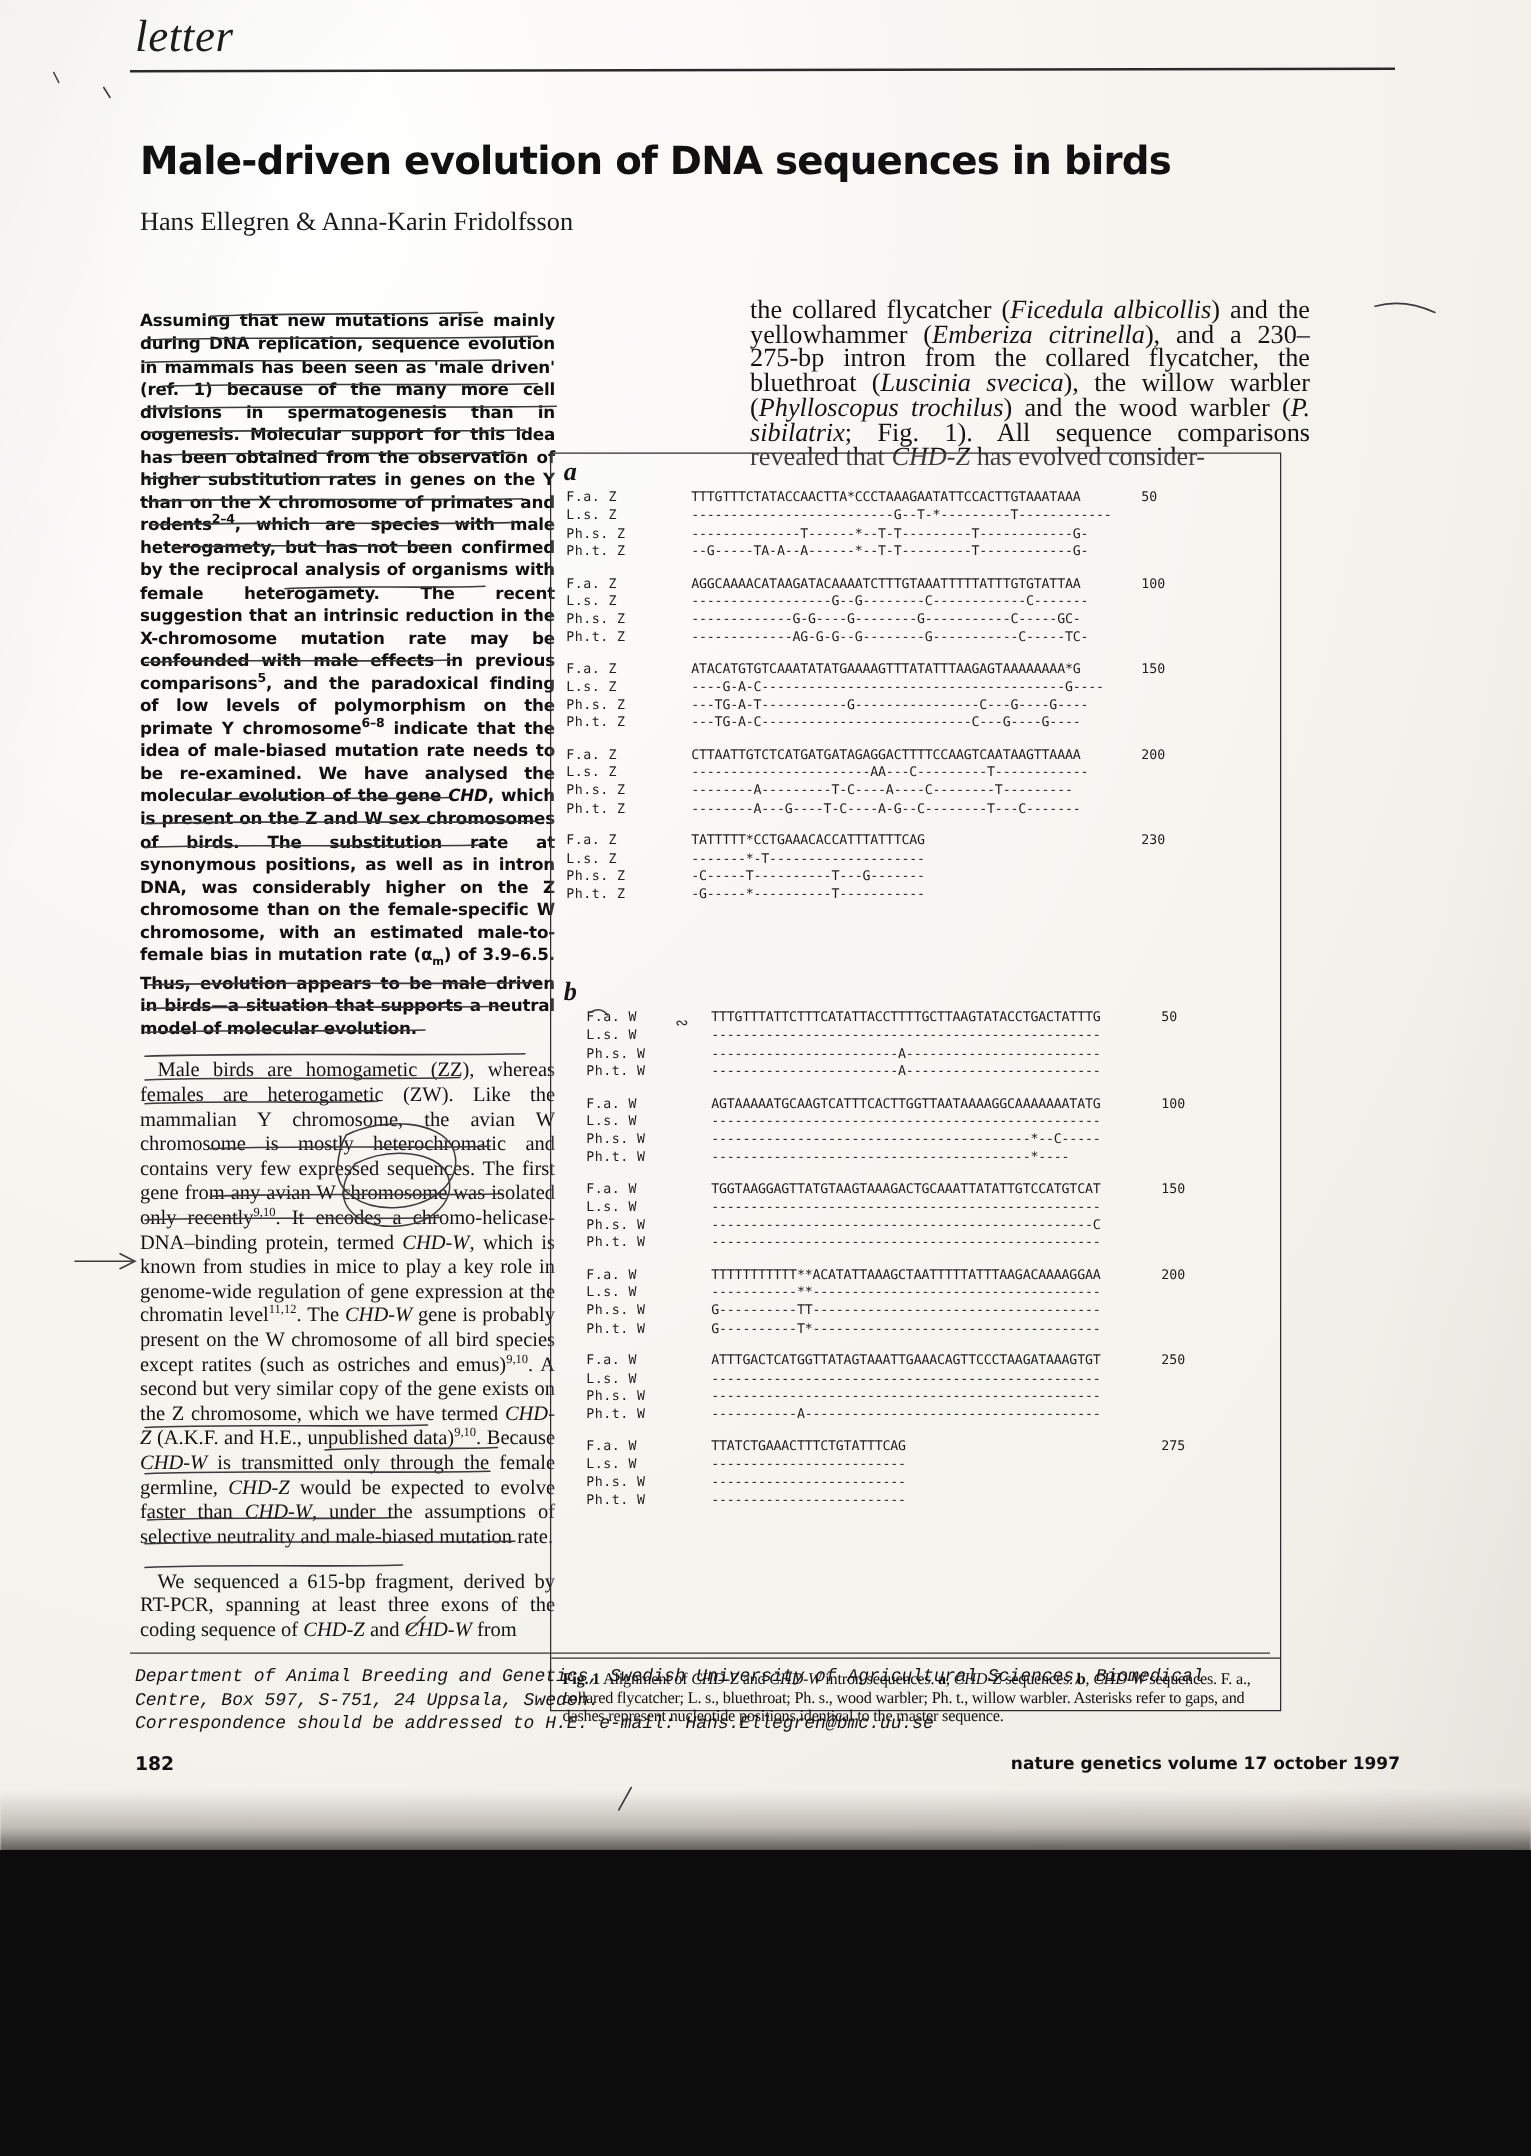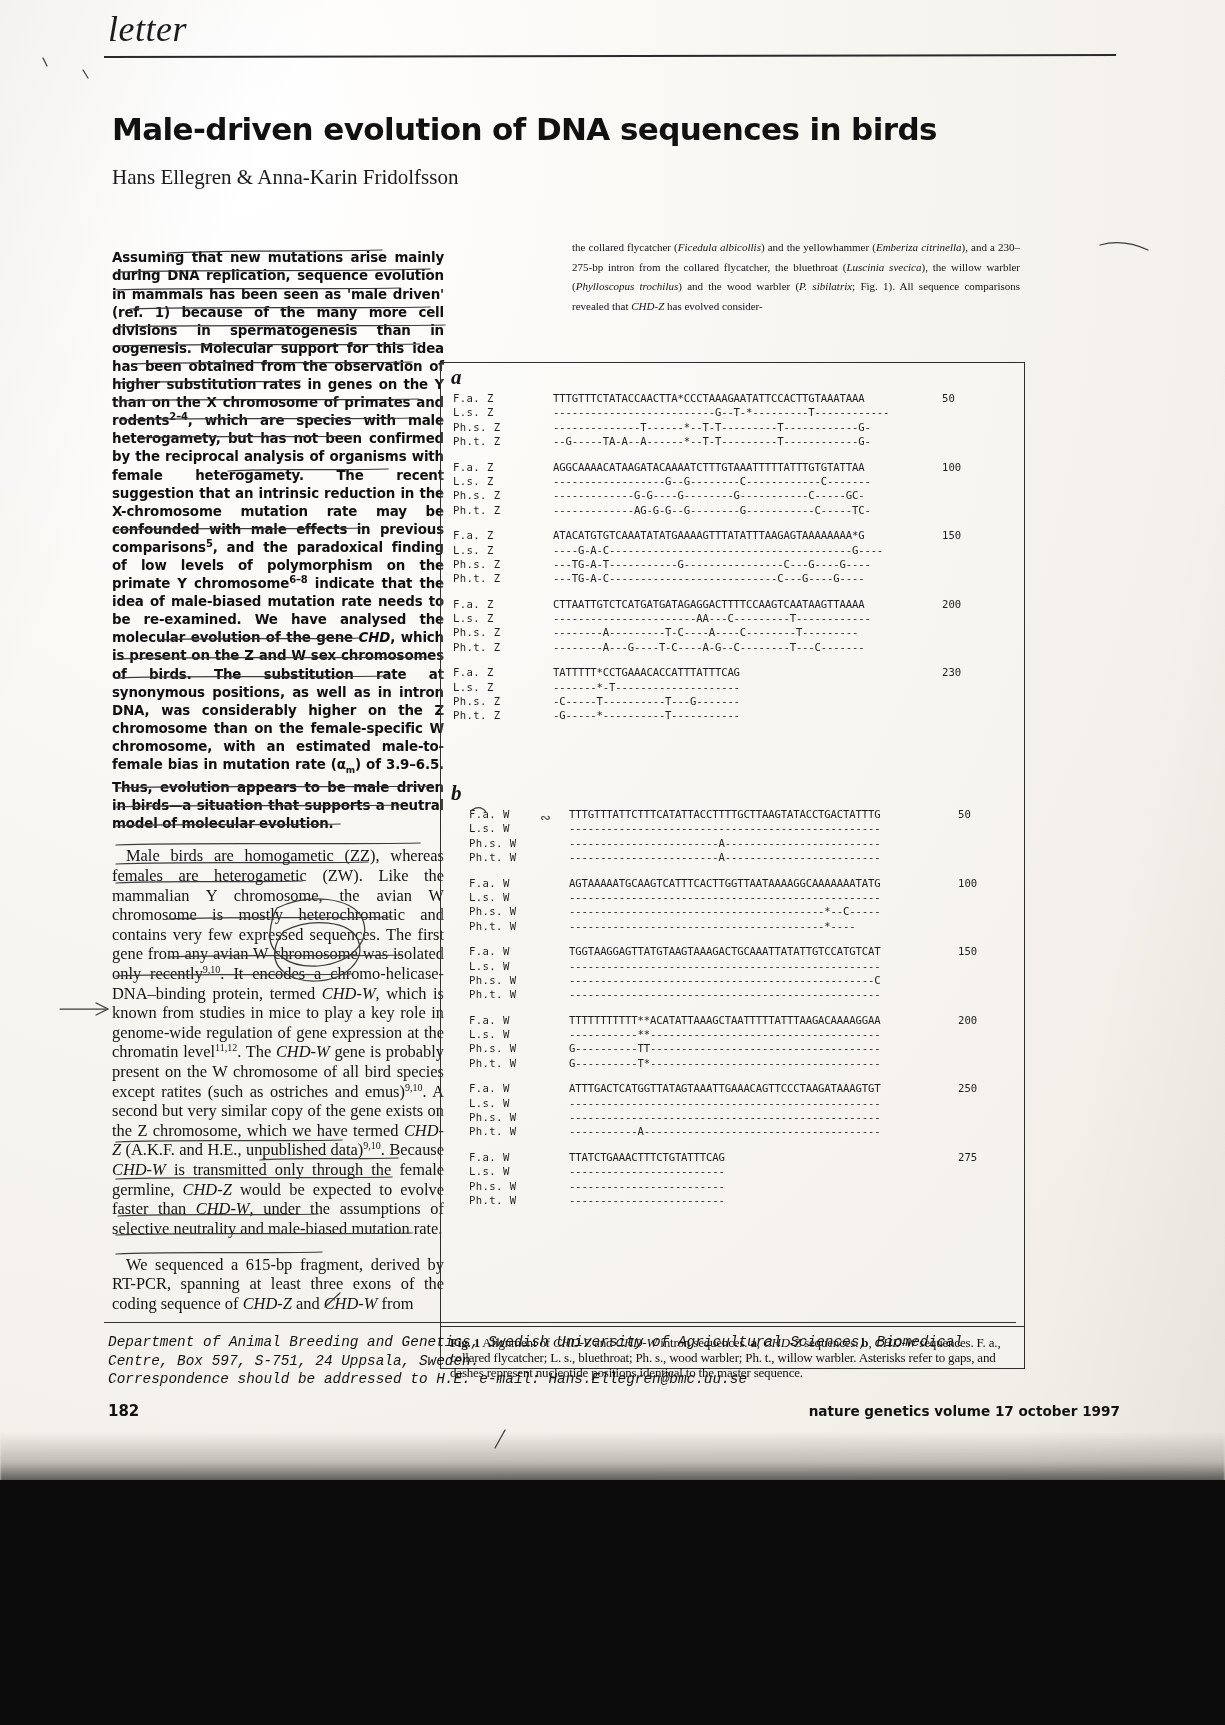--- a/index.html
+++ b/index.html
@@ -70,23 +70,23 @@
     font-family:"Liberation Serif", serif;
     font-size:16.4px;line-height:19.6px;text-align:justify;color:#131313;
     text-indent:14px;
   }
   .body-para.first{margin-top:3px;}
   .it{font-style:italic;}
   sup{font-size:10px;line-height:0;}
 
   
   #col-right-top{
-    position:absolute;left:572px;top:238px;width:448px;
-    font-family:"Liberation Serif", serif;
-    font-size:11px;line-height:19.7px;text-align:justify;color:#131313;
+    position:absolute;left:600px;top:238px;width:448px;
+    font-family:"Liberation Serif", serif;
+    font-size:21px;line-height:19.7px;text-align:justify;color:#131313;
   }
 
   
   #figure{
     position:absolute;left:440px;top:362px;width:583px;height:1005px;
     border:1.6px solid #2e2e2e;
     background:rgba(255,255,255,0.18);
   }
   .panel-letter{
     position:absolute;
@@ -103,21 +103,21 @@
   }
   .seqname{
     position:absolute;left:8px;top:0;
     letter-spacing:.4px;
   }
   .seqdata{
     position:absolute;left:108px;top:0;
     letter-spacing:-0.15px;
   }
   .seqnum{
-    position:absolute;left:497px;top:0;
+    position:absolute;left:468px;top:0;
     font-family:"DejaVu Sans Mono", monospace;
     font-size:10.6px;color:#1d1d1d;
   }
   
   #fig-squiggle{
     position:absolute;left:99px;top:447px;width:22px;height:14px;
     color:#333;font-size:13px;font-family:"Liberation Serif",serif;
   }
 
   #figcap-sep{

